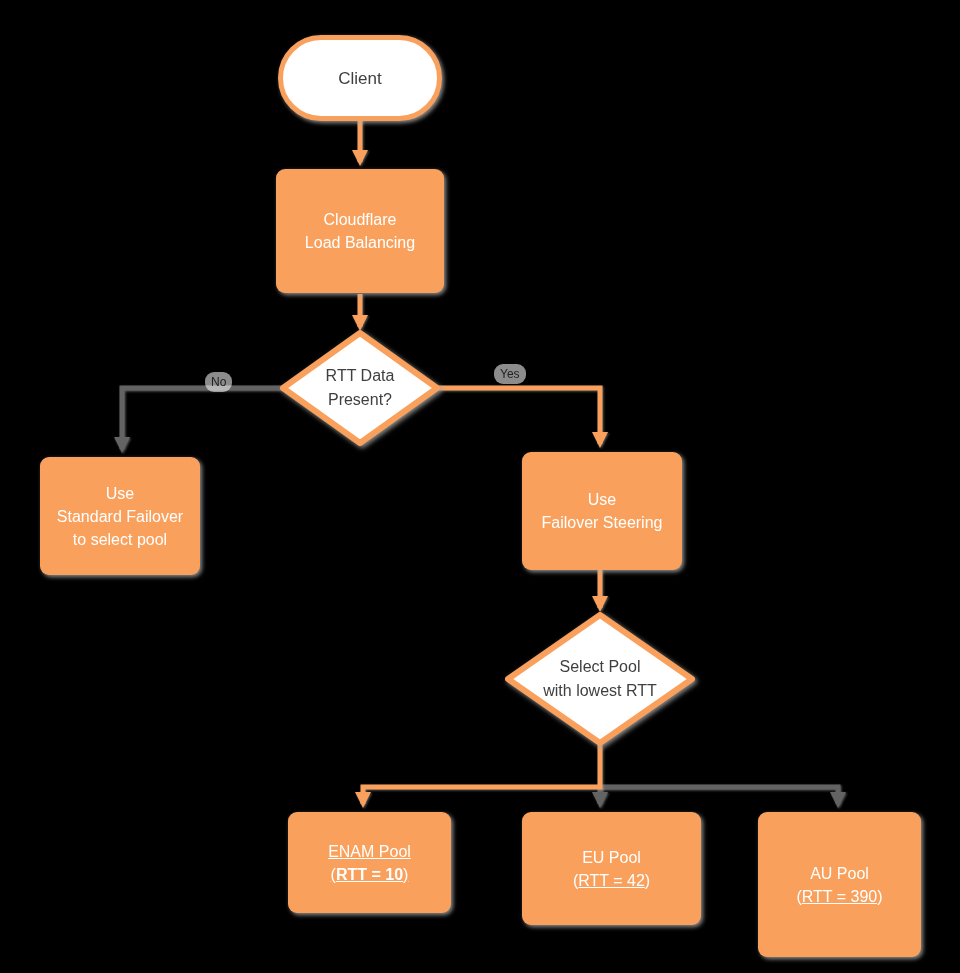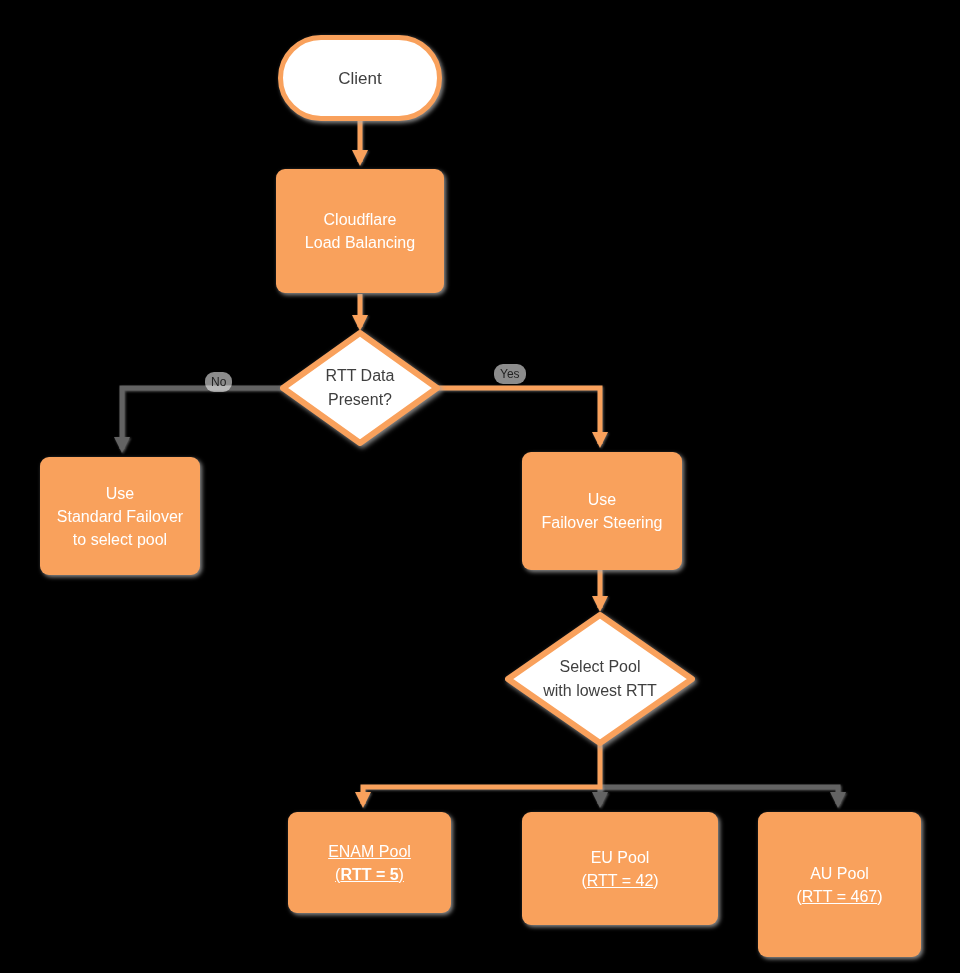--- a/index.html
+++ b/index.html
@@ -136,31 +136,31 @@
   </div>
 
   <div class="diamond-label" style="left:512px; top:651px; width:176px; height:56px;">
     <span>Select Pool</span>
     <span>with lowest RTT</span>
   </div>
 
   <div class="node orange-box" style="left:288px; top:812px; width:163px; height:101px;text-decoration:underline;">
     <div>ENAM Pool</div>
     <div>
-      <span>(</span><span class="bold">RTT = 5</span><span>)</span>
+      <span>(</span><span class="bold">RTT = 10</span><span>)</span>
     </div>
   </div>
 
-  <div class="node orange-box" style="left:522px; top:812px; width:196px; height:113px;">
+  <div class="node orange-box" style="left:522px; top:812px; width:179px; height:113px;">
     <div>EU Pool</div>
     <div>
       <span>(</span><span class="normal">RTT = 42</span><span>)</span>
     </div>
   </div>
 
   <div class="node orange-box" style="left:758px; top:812px; width:163px; height:145px;">
     <div>AU Pool</div>
     <div>
-      <span>(</span><span class="normal">RTT = 467</span><span>)</span>
+      <span>(</span><span class="normal">RTT = 390</span><span>)</span>
     </div>
   </div>
 
 </div>
 
 </body></html>

